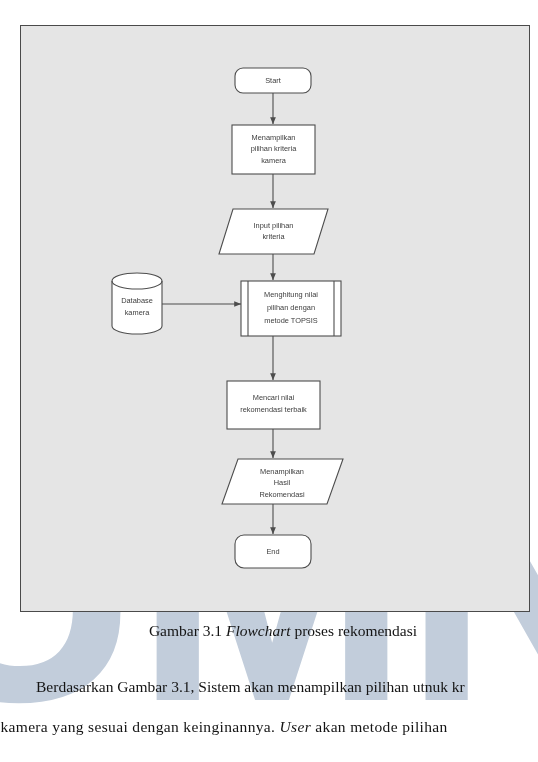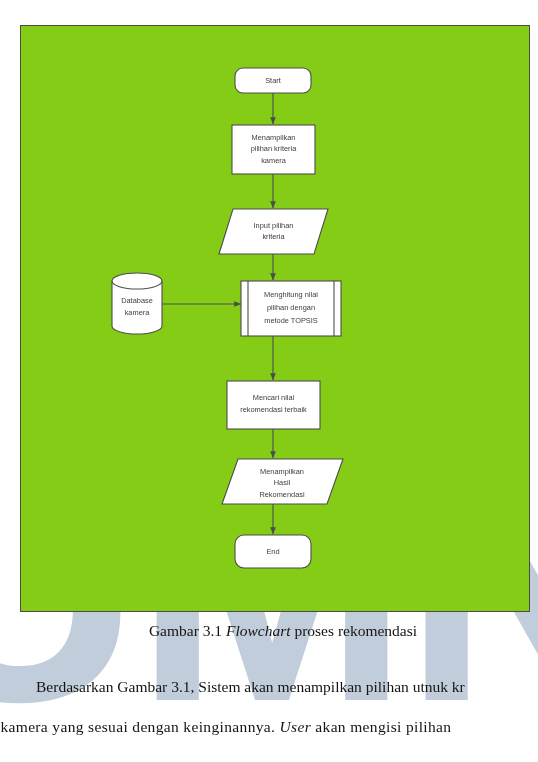--- a/index.html
+++ b/index.html
@@ -21,21 +21,21 @@
   #watermark text{
     font-family:"Liberation Sans", sans-serif;
     font-weight:bold;
     fill:#c2cddb;
   }
   
   #figure-frame{
     position:absolute;
     left:20px;top:25px;
     width:510px;height:587px;
-    background:#84cc16;
+    background:#e5e5e5;
     border:1.5px solid #4a4a4a;
     box-sizing:border-box;
     z-index:1;
   }
   #flowchart-svg{
     position:absolute;
     left:0;top:0;
     width:510px;height:587px;
   }
   .fc-node{
@@ -175,13 +175,13 @@
     <g>
       <rect class="fc-node" x="214" y="509" width="76" height="33" rx="9" ry="9"></rect>
       <text class="fc-label" x="252" y="526">End</text>
     </g>
   </svg>
 </div>
 
 <div id="caption"><span>Gambar 3.1 </span><span class="ital">Flowchart</span><span> proses rekomendasi</span></div>
 
 <div id="para-line-1">Berdasarkan Gambar 3.1, Sistem akan menampilkan pilihan utnuk kr</div>
-<div id="para-line-2"><span>ri kamera yang sesuai dengan keinginannya. </span><span class="ital">User</span><span> akan mengisi pilihan</span></div>
+<div id="para-line-2"><span>ri kamera yang sesuai dengan keinginannya. </span><span class="ital">User</span><span> akan metode pilihan</span></div>
 
 </body></html>

